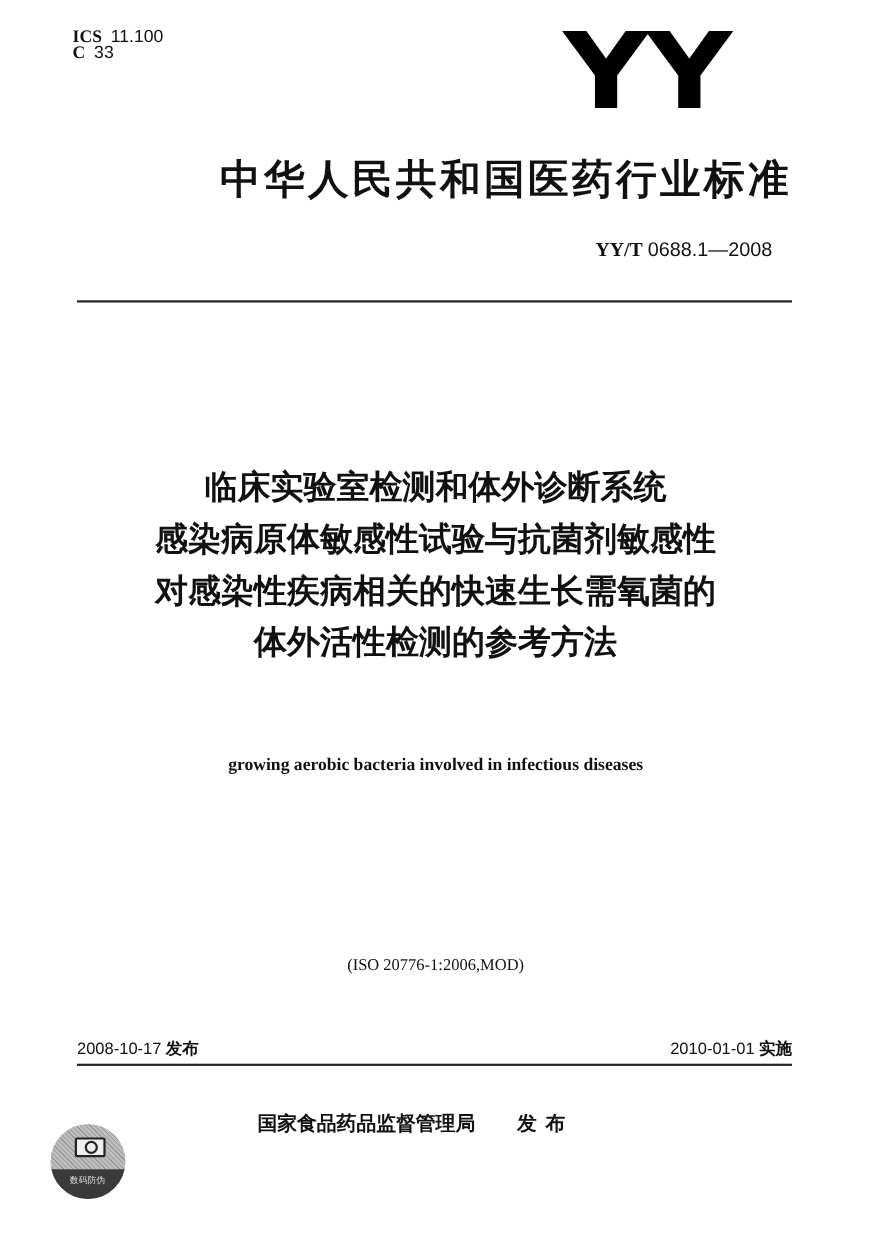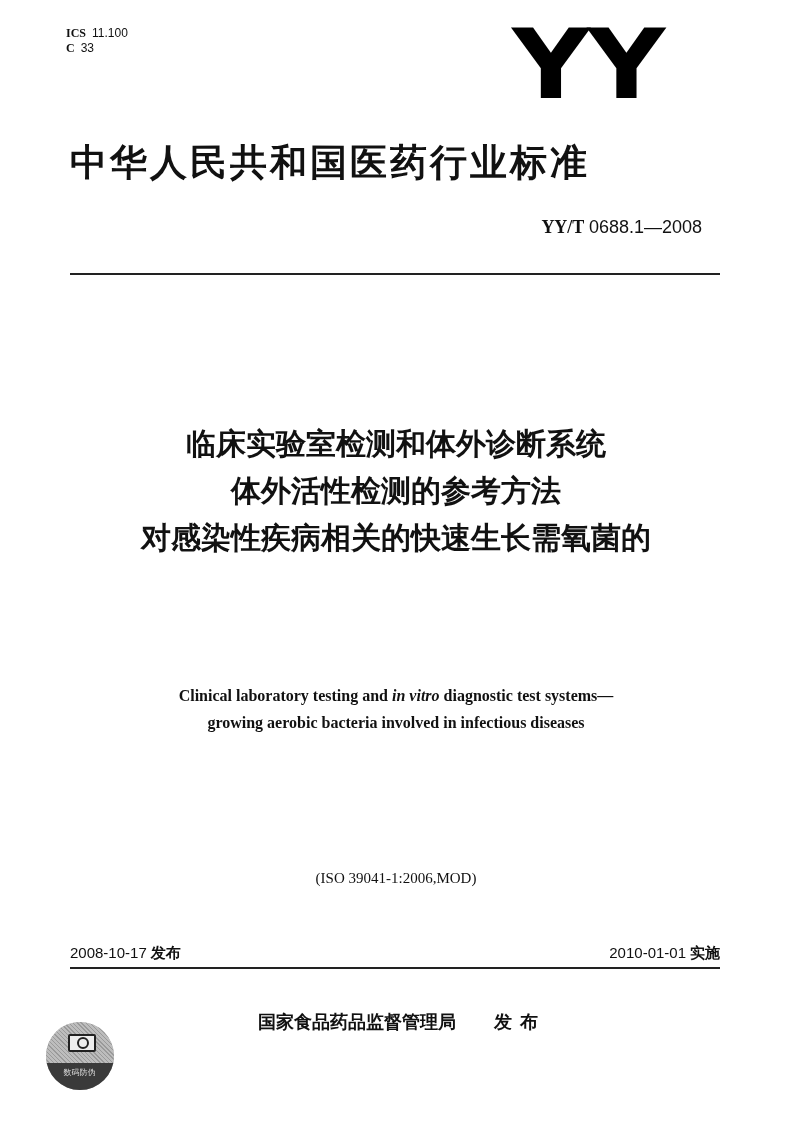--- a/index.html
+++ b/index.html
@@ -1,35 +1,35 @@
 <!DOCTYPE html>
 <html><head>
 <meta charset="utf-8">
 <style>
   html, body { margin: 0; padding: 0; background: #ffffff; }
   body { width: 792px; height: 1122px; position: relative; overflow: hidden; color: #111; }
   .abs { position: absolute; }
-  .ics { left: 66px; top: 26px; font-family: "Liberation Serif", serif; font-size: 12px; line-height: 15px; font-weight: bold; }
+  .ics { left: 66px; top: 26px; font-family: "Liberation Serif", serif; font-size: 16px; line-height: 15px; font-weight: bold; }
   .ics span.num { font-weight: normal; font-family: "Liberation Sans", sans-serif; }
   .yy-logo { left: 512px; top: 30px; width: 190px; height: 70px; font-family: "DejaVu Sans", sans-serif; font-weight: 900; font-size: 96px; line-height: 70px; letter-spacing: -2px; transform: scaleX(1.12); transform-origin: left top; color: #000; }
-  .std-org { left: 70px; top: 140px; width: 650px; text-align: left; font-family: "DejaVu Sans", sans-serif; font-weight: bold; font-size: 37px; letter-spacing: 3px; line-height: 46px; }
+  .std-org { left: 70px; top: 140px; width: 650px; text-align: right; font-family: "DejaVu Sans", sans-serif; font-weight: bold; font-size: 37px; letter-spacing: 3px; line-height: 46px; }
   .std-code { right: 90px; top: 217px; font-size: 18px; line-height: 20px; }
   .std-code .prefix { font-family: "Liberation Serif", serif; font-weight: bold; }
   .std-code .num { font-family: "Liberation Sans", sans-serif; }
   .rule { left: 70px; width: 650px; height: 2px; background: #222; }
   .title-zh { left: 40px; top: 420px; width: 712px; text-align: center; font-family: "DejaVu Sans", sans-serif; font-weight: bold; font-size: 30px; line-height: 47px; }
   .title-zh .line { display: block; white-space: nowrap; }
   .title-en { left: 60px; top: 683px; width: 672px; text-align: center; font-family: "Liberation Serif", serif; font-weight: bold; font-size: 16px; line-height: 26.5px; }
   .title-en .line { display: block; white-space: nowrap; }
   .title-en i { font-style: italic; }
   .iso-ref { left: 60px; top: 868px; width: 672px; text-align: center; font-family: "Liberation Serif", serif; font-size: 15px; line-height: 20px; }
   .date-left { left: 70px; top: 943px; font-family: "Liberation Sans", sans-serif; font-size: 15px; line-height: 20px; }
   .date-right { right: 72px; top: 943px; font-family: "Liberation Sans", sans-serif; font-size: 15px; line-height: 20px; }
   .date-left .lbl, .date-right .lbl { font-family: "DejaVu Sans", sans-serif; font-weight: bold; margin-left: 4px; }
-  .issuer { left: 234px; top: 1010px; font-family: "DejaVu Sans", sans-serif; font-weight: bold; font-size: 18px; line-height: 24px; white-space: nowrap; margin-left: 24px; }
+  .issuer { left: 234px; top: 1010px; font-family: "DejaVu Sans", sans-serif; font-weight: bold; font-size: 18px; line-height: 24px; white-space: nowrap; }
   .issuer .act { margin-left: 38px; letter-spacing: 8px; }
   .seal { left: 46px; top: 1022px; width: 68px; height: 68px; border-radius: 50%; overflow: hidden; background: radial-gradient(circle at 50% 35%, #d8d8d8 0%, #a9a9a9 60%, #8a8a8a 100%); }
   .seal .top { position: absolute; left: 0; top: 0; width: 100%; height: 60%; background: repeating-linear-gradient(45deg, #bdbdbd 0 2px, #9a9a9a 2px 3px); }
   .seal .emblem { position: absolute; left: 22px; top: 12px; width: 24px; height: 14px; border: 2px solid #222; border-radius: 2px; background: #eee; }
   .seal .emblem::after { content: ""; position: absolute; left: 7px; top: 1px; width: 8px; height: 8px; border: 2px solid #222; border-radius: 50%; }
   .seal .band { position: absolute; left: 0; top: 60%; width: 100%; height: 40%; background: #3a3a3a; }
   .seal .band span { position: absolute; left: 0; right: 1px; top: 4px; text-align: center; font-family: "DejaVu Sans", sans-serif; font-size: 8px; color: #ddd; }
 </style>
 </head>
 <body>
@@ -45,30 +45,30 @@
 
 <div class="abs std-code">
   <span class="prefix">YY/T</span>
   <span class="num">0688.1—2008</span>
 </div>
 
 <div class="abs rule" style="top:273px;"></div>
 
 <div class="abs title-zh">
   <span class="line">临床实验室检测和体外诊断系统</span>
+  <span class="line">感染病原体敏感性试验与抗菌剂敏感性</span>
+  <span class="line">对感染性疾病相关的快速生长需氧菌的</span>
   <span class="line">体外活性检测的参考方法</span>
-  <span class="line">对感染性疾病相关的快速生长需氧菌的</span>
 </div>
 
 <div class="abs title-en">
-  <span class="line"><span>Clinical laboratory testing and </span><i>in vitro</i><span> diagnostic test systems—</span></span>
   <span class="line">growing aerobic bacteria involved in infectious diseases</span>
 </div>
 
-<div class="abs iso-ref">(ISO 39041-1:2006,MOD)</div>
+<div class="abs iso-ref">(ISO 20776-1:2006,MOD)</div>
 
 <div class="abs date-left">
   <span>2008-10-17</span><span class="lbl">发布</span>
 </div>
 <div class="abs date-right">
   <span>2010-01-01</span><span class="lbl">实施</span>
 </div>
 
 <div class="abs rule" style="top:967px;"></div>
 

